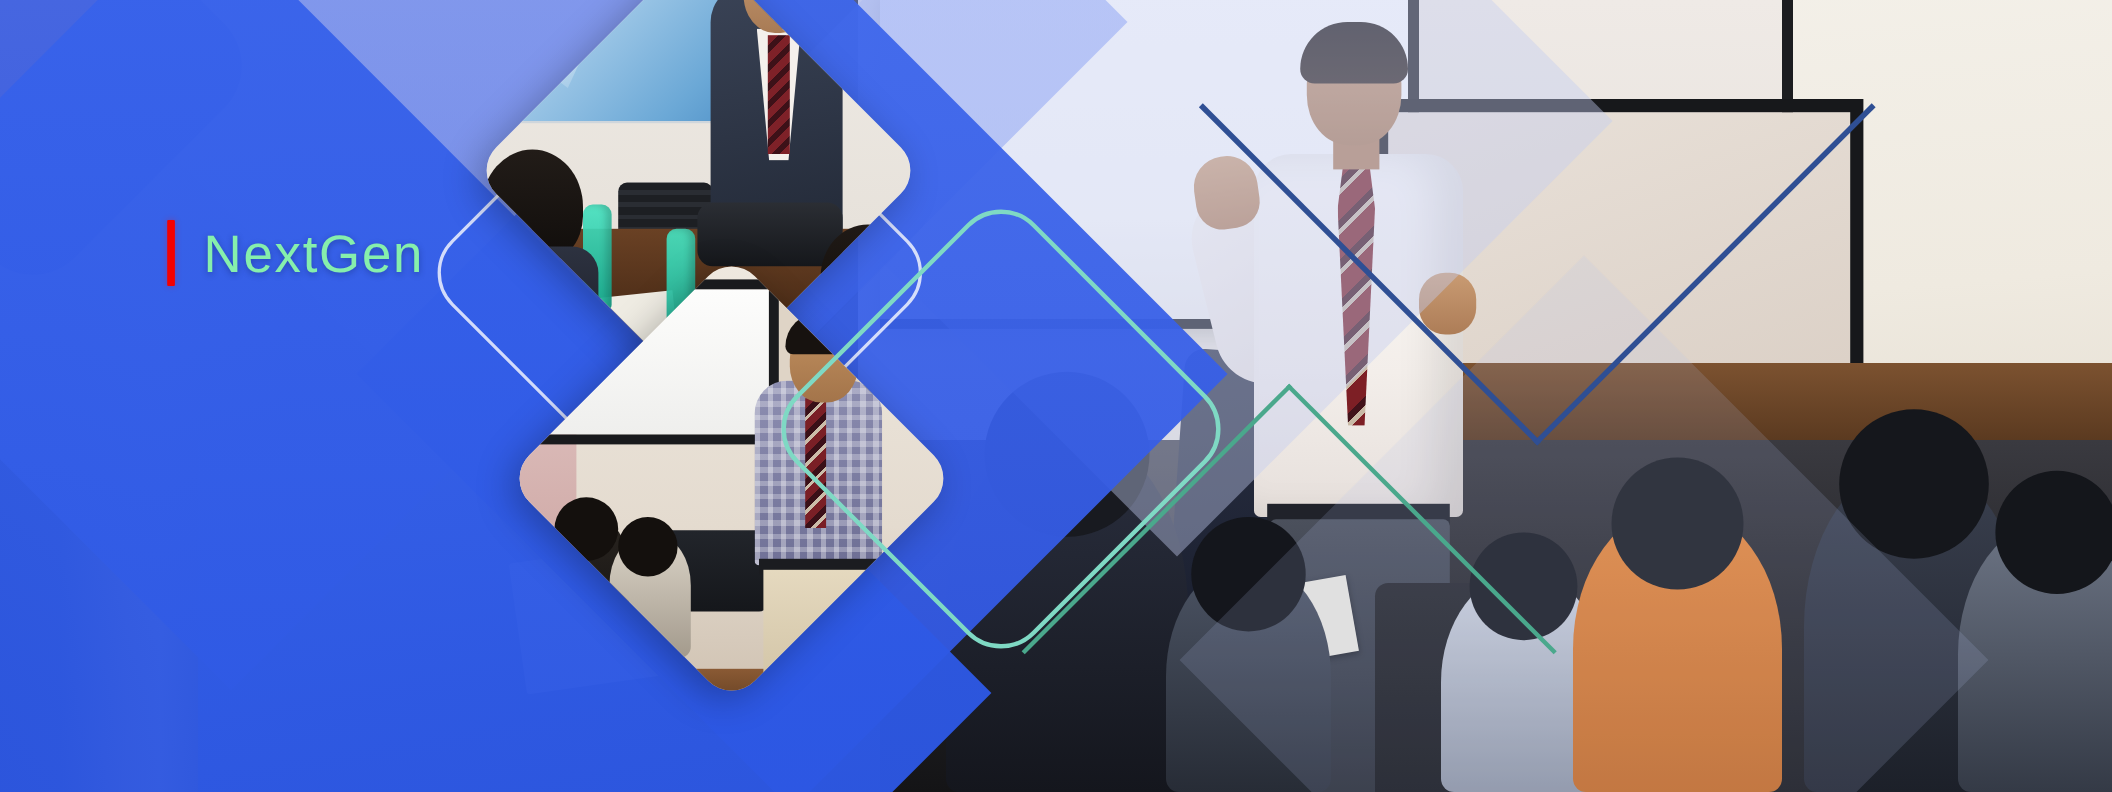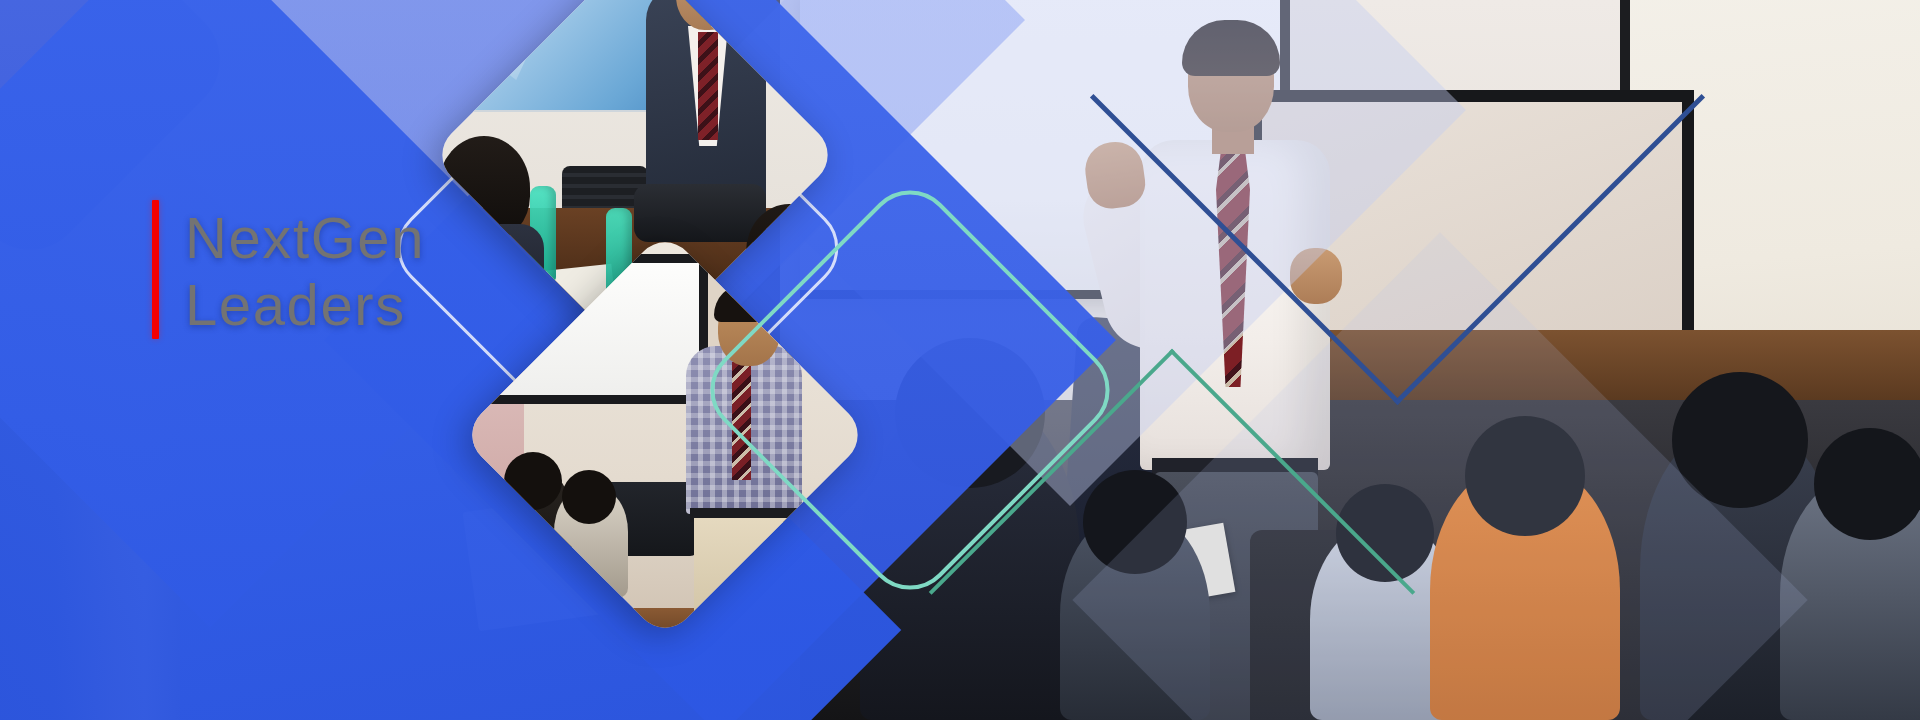--- a/index.html
+++ b/index.html
@@ -355,21 +355,21 @@
     align-self:stretch;
     box-shadow:0 0 6px rgba(255,0,0,.3);
   }
   .headline-text{display:flex;flex-direction:column;justify-content:flex-start;}
   .line1{
     font-size:57px;font-weight:bold;color:#ffffff;letter-spacing:.6px;
     line-height:1.06;text-shadow:0 2px 6px rgba(18,38,110,.45);
     white-space:nowrap;
   }
   .line2,.line3{
-    font-size:58px;font-weight:300;color:#737373;letter-spacing:1.6px;
+    font-size:48px;font-weight:300;color:#86efac;letter-spacing:1.6px;
     line-height:1.16;text-shadow:0 2px 6px rgba(18,38,110,.45);
     white-space:nowrap;
   }
   .line2{margin-top:4px;}
 </style>
 </head>
 <body>
 
 <div class="banner">
 
@@ -482,17 +482,16 @@
       </div>
     </div>
   </div>
 
   <div class="shape outline-teal"></div>
 
   <div class="headline">
     <div class="accent-bar"></div>
     <div class="headline-text">
       <div class="line2">NextGen</div>
-      <div class="line3">Leaders</div>
     </div>
   </div>
 
 </div>
 
 </body></html>

